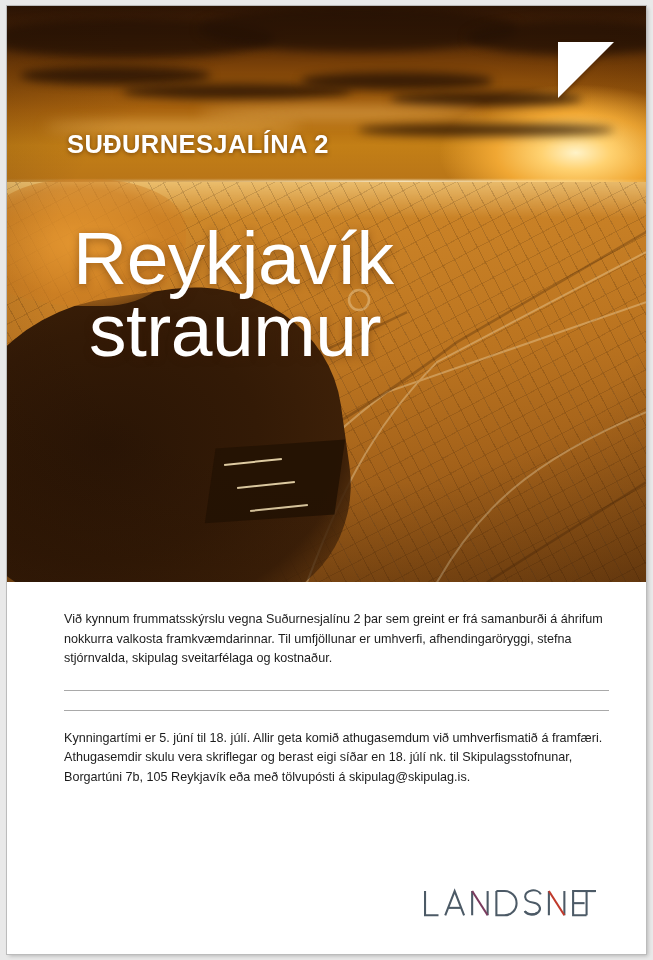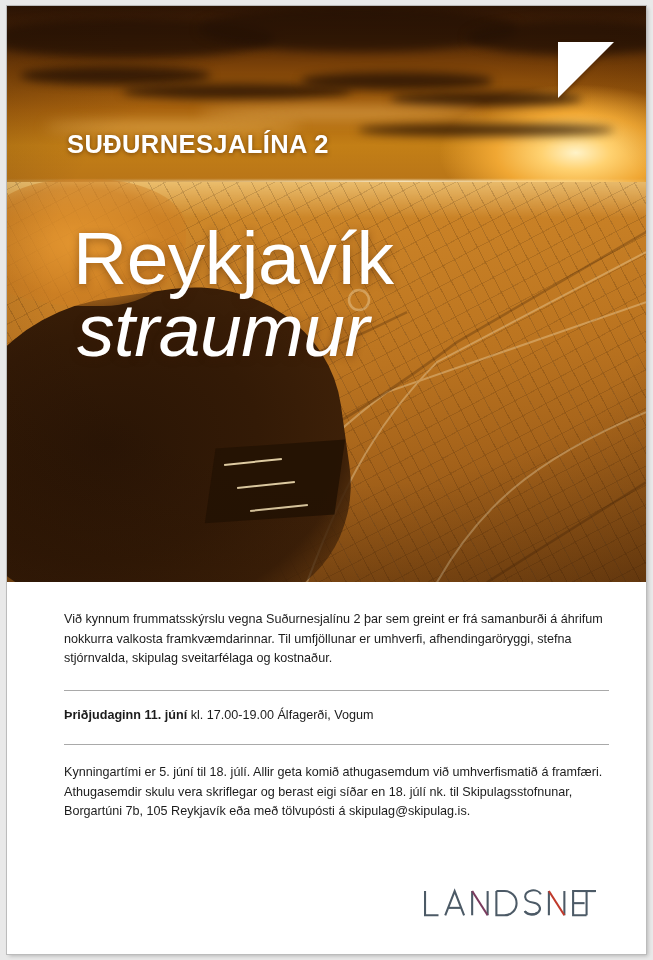--- a/index.html
+++ b/index.html
@@ -155,21 +155,21 @@
     position: absolute;
     left: 66px;
     top: 216px;
     color: #ffffff;
     font-size: 75px;
     line-height: 0.96em;
     font-weight: 300;
     letter-spacing: -0.5px;
     text-shadow: 0 2px 8px rgba(60,25,0,0.40);
   }
-  .headline .l2 { display: block; margin-left: 4px; font-style: italic; }
+  .headline .l2 { display: block; margin-left: 16px; }
 
   
   .body-area {
     position: absolute;
     left: 0;
     top: 576px;
     width: 557px;
     height: 372px;
     background: #ffffff;
   }
@@ -297,23 +297,20 @@
     <div class="body-area">
       <div class="body-inner">
 
         <p class="para intro">Við kynnum frummatsskýrslu vegna Suðurnesjalínu 2 þar sem greint er frá samanburði á áhrifum nokkurra valkosta framkvæmdarinnar. Til umfjöllunar er umhverfi, afhendingaröryggi, stefna stjórnvalda, skipulag sveitarfélaga og kostnaður.</p>
 
         <div class="rule rule-1"></div>
 
 
 
         <div class="events">
-          <div>
-            <b>Þriðjudaginn 11. júní</b><span> kl. 17.00-19.00 Álfagerði, Vogum</span>
-          </div>
         </div>
 
         <div class="rule rule-2"></div>
 
         <p class="para notice">Kynningartími er 5. júní til 18. júlí. Allir geta komið athugasemdum við umhverfismatið á framfæri. Athugasemdir skulu vera skriflegar og berast eigi síðar en 18. júlí nk. til Skipulagsstofnunar, Borgartúni 7b, 105 Reykjavík eða með tölvupósti á skipulag@skipulag.is.</p>
       </div>
 
 
       <div class="logo">
         <svg viewBox="0 0 260 52" width="175" height="35">

